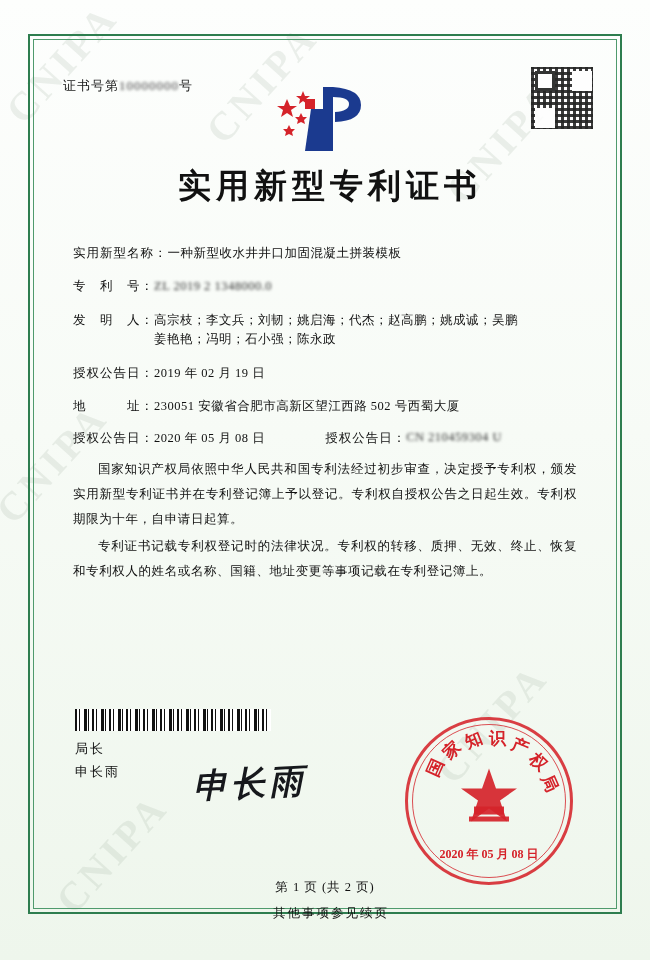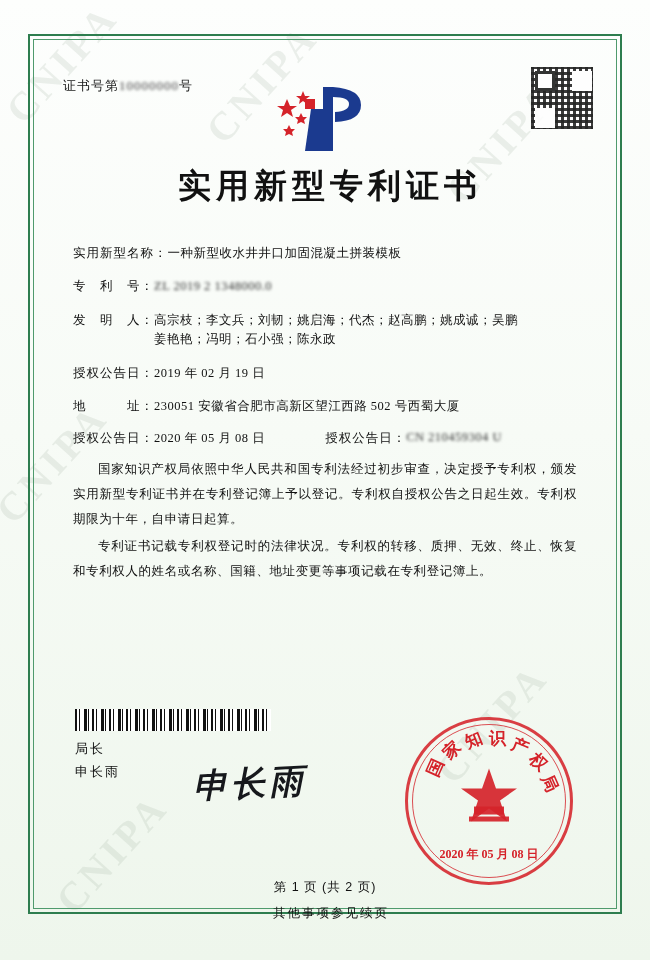--- a/index.html
+++ b/index.html
@@ -257,21 +257,21 @@
     white-space: nowrap;
     font-weight: bold;
   }
 
   
   .page-no {
     position: absolute;
     left: 0; right: 0;
     top: 840px;
     text-align: center;
-    font-family: Liberation Sans, sans-serif;
+    font-family: Liberation Serif, serif;
     font-size: 12.5px;
     color: #111;
     letter-spacing: 1px;
   }
   .footnote {
     position: absolute;
     left: 12px; right: 0;
     top: 905px;
     text-align: center;
     font-family: "Liberation Serif", serif;

